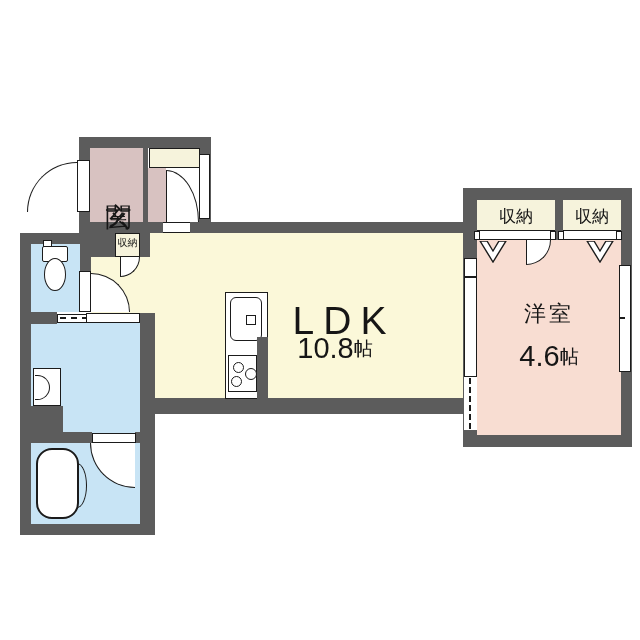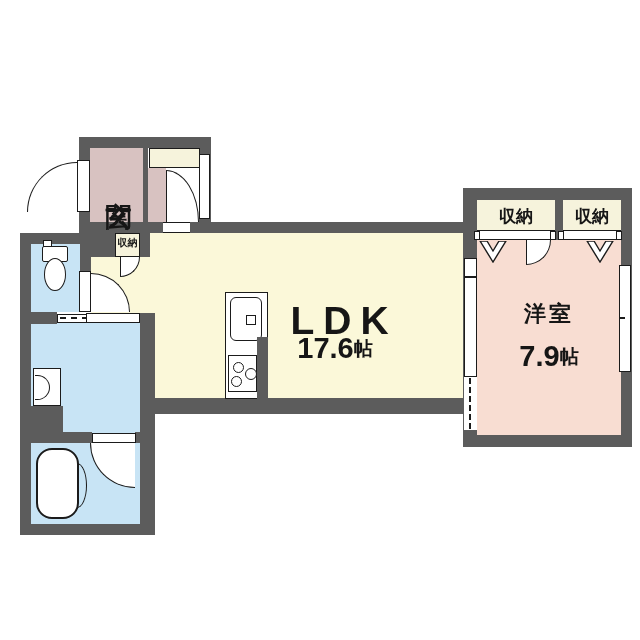--- a/index.html
+++ b/index.html
@@ -5,21 +5,21 @@
   html,body{margin:0;padding:0;background:#fff;}
   .plan{position:relative;width:640px;height:640px;background:#fff;overflow:hidden;
         font-family:"Liberation Sans",sans-serif;color:#111;}
   .abs{position:absolute;box-sizing:border-box;}
   .f{position:absolute;box-sizing:border-box;z-index:1;}
   .w{position:absolute;box-sizing:border-box;background:var(--wall);z-index:2;}
   .op{position:absolute;box-sizing:border-box;background:#fff;z-index:3;}
   .fx{position:absolute;box-sizing:border-box;background:#fff;border:1.5px solid var(--line);z-index:4;}
   .door{position:absolute;box-sizing:border-box;background:#fff;z-index:5;}
   .lbl{position:absolute;z-index:6;display:flex;align-items:center;justify-content:center;
-       color:#161616;font-weight:700;line-height:1;}
+       color:#161616;font-weight:400;line-height:1;}
   .floor-yellow{background:var(--ldk_floor);}
   .floor-pink{background:var(--western_room_floor);}
   .floor-mauve{background:var(--genkan_floor);}
   .floor-blue{background:var(--wet_area_floor);}
   .floor-cream{background:var(--closet_floor);}
   .bordered{border:1.5px solid var(--line);}
   .vert{writing-mode:vertical-rl;text-orientation:upright;letter-spacing:4px;}
   svg{display:block;}
 </style>
 </head>
@@ -136,26 +136,26 @@
         <path d="M1,0 L14,21 L27,0 L20,0 L14,10 L8,0 Z" fill="#ffffff" stroke="#1b1b1b" stroke-width="1.4"></path>
       </svg>
   </div>
 
   <div class="lbl vert" style="left:90px;top:150px;width:58px;height:70px;font-size:26px;">玄関</div>
 
   <div class="lbl" style="left:115px;top:236px;width:25px;height:14px;font-size:10px;letter-spacing:0;">収納</div>
 
   <div class="lbl" style="left:255px;top:292px;width:160px;height:32px;font-size:39px;letter-spacing:9px;padding-left:9px;margin-top:12px;">LDK</div>
   <div class="lbl" style="left:255px;top:332px;width:160px;height:32px;">
-    <span style="font-size:29px;">17.6</span>
+    <span style="font-size:29px;">10.8</span>
       <span style="font-size:19px;">帖</span>
   </div>
 
   <div class="lbl" style="left:469px;top:298px;width:160px;height:32px;font-size:22px;letter-spacing:3px;">洋室</div>
   <div class="lbl" style="left:469px;top:340px;width:160px;height:32px;">
-    <span style="font-size:29px;">7.9</span>
+    <span style="font-size:29px;">4.6</span>
       <span style="font-size:19px;">帖</span>
   </div>
 
   <div class="lbl" style="left:477px;top:206px;width:78px;height:20px;font-size:17px;">収納</div>
   <div class="lbl" style="left:563px;top:206px;width:58px;height:20px;font-size:17px;">収納</div>
 
 </div>
 
 </body></html>

